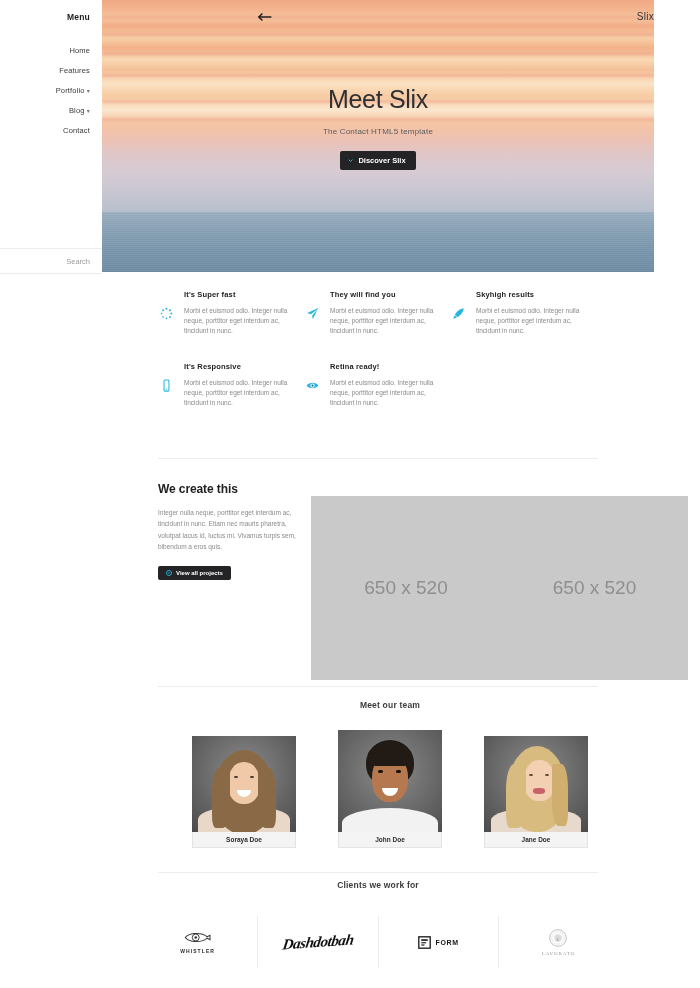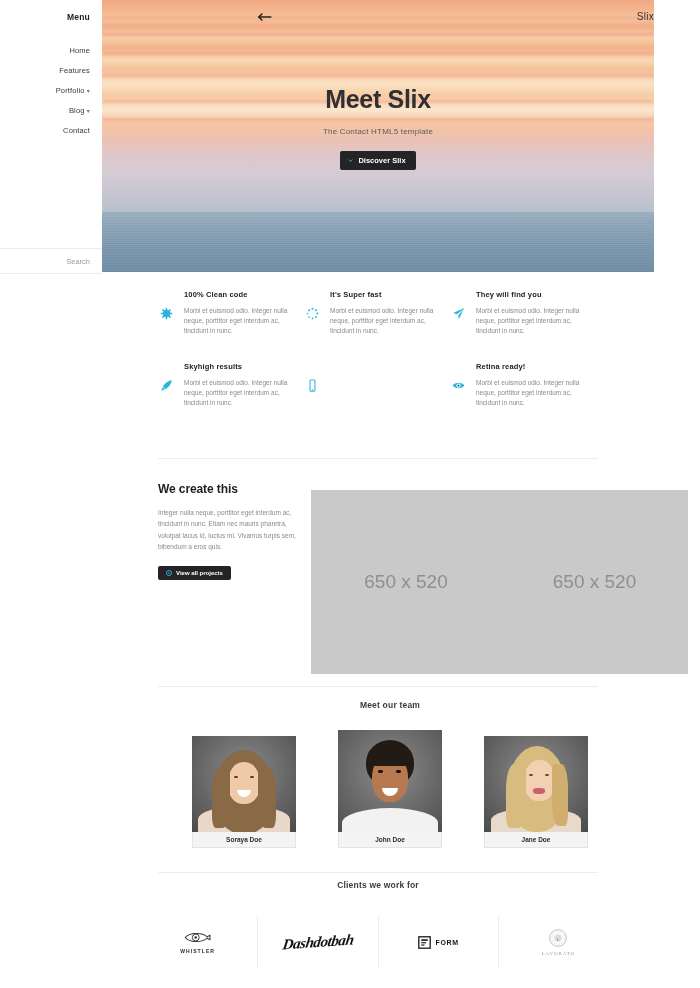--- a/index.html
+++ b/index.html
@@ -79,21 +79,21 @@
     font-size: 10px; color: #34353a; letter-spacing: .3px; z-index: 3;
   }
   .back-arrow {
     position: absolute; left: 155px; top: 11px; z-index: 3;
     width: 18px; height: 12px; cursor: pointer;
   }
   .hero-center {
     position: absolute; left: 0; right: 0; top: 85px; text-align: center; z-index: 3;
   }
   .hero-title {
-    font-size: 25px; color: #2f3034; letter-spacing: -.3px; font-weight: 700;
+    font-size: 25px; color: #2f3034; letter-spacing: -.3px; font-weight: 400;
   }
   .hero-sub {
     margin-top: 13px; font-size: 8px; color: #585c63; letter-spacing:.2px;
   }
   .hero-btn {
     display: inline-flex; align-items: center; gap: 5px;
     margin-top: 15px; padding: 5px 10px 5px 8px;
     background: #242427; color: #ffffff; font-size: 7.5px; font-weight: bold;
     border-radius: 2px; cursor: pointer; border: 0;
     font-family: "Liberation Sans", sans-serif;
@@ -126,21 +126,21 @@
   .create-h { font-size: 12px; color: #1f1f1f; font-weight: 700; letter-spacing: -.1px; }
   .create-p { margin-top: 11px; font-size: 6.5px; line-height: 1.75; color: #8a8a8a; }
   .create-btn {
     display: inline-flex; align-items: center; gap: 4px;
     margin-top: 13px; padding: 4px 8px;
     background: #242427; color: #fff; font-size: 6px; font-weight: bold;
     border-radius: 2px; border: 0; cursor: pointer;
     font-family: "Liberation Sans", sans-serif;
   }
   .ph-wrap {
-    position: absolute; left: 209px; top: 8px; width: 377px; height: 184px;
+    position: absolute; left: 209px; top: 14px; width: 377px; height: 184px;
     background: #c9c9c9; overflow: hidden; display: flex; align-items: center;
   }
   .ph {
     position: relative; height: 184px; display: flex;
     align-items: center; justify-content: center;
     font-size: 19px; color: #8f8f8f; font-weight: 400;
   }
   .ph-a { width: 190px; }
   .ph-b { width: 187px; }
 
@@ -249,32 +249,20 @@
           <path d="M1 2.5 L4 5.5 L7 2.5" stroke="#29b6dd" stroke-width="1.6" fill="none"></path>
         </svg>
         <span>Discover Slix</span>
       </button>
     </div>
   </section>
 
   <section class="features">
     <div class="feat-grid">
 
-      <div class="feat">
-        <svg class="feat-icon" viewBox="0 0 16 16">
-          <circle cx="8" cy="8" r="4.6" fill="#29b6dd"></circle>
-          <g stroke="#29b6dd" stroke-width="1.8">
-            <path d="M8 1 V15 M1 8 H15 M3 3 L13 13 M13 3 L3 13"></path>
-          </g>
-        </svg>
-        <div>
-          <div class="feat-h">100% Clean code</div>
-          <div class="feat-p">Morbi et euismod odio. Integer nulla neque, porttitor eget interdum ac, tincidunt in nunc.</div>
-        </div>
-      </div>
 
       <div class="feat">
         <svg class="feat-icon" viewBox="0 0 16 16">
           <g fill="#29b6dd">
             <circle cx="8" cy="2" r="1.3"></circle>
               <circle cx="12.2" cy="3.8" r="1.25"></circle>
             <circle cx="14" cy="8" r="1.2"></circle>
               <circle cx="12.2" cy="12.2" r="1.15"></circle>
             <circle cx="8" cy="14" r="1.1"></circle>
               <circle cx="3.8" cy="12.2" r="1.05"></circle>
@@ -307,20 +295,24 @@
           <div class="feat-h">Skyhigh results</div>
           <div class="feat-p">Morbi et euismod odio. Integer nulla neque, porttitor eget interdum ac, tincidunt in nunc.</div>
         </div>
       </div>
 
       <div class="feat">
         <svg class="feat-icon" viewBox="0 0 16 16">
           <rect x="5" y="1.2" width="6" height="13.6" rx="1.1" fill="none" stroke="#29b6dd" stroke-width="1.3"></rect>
           <circle cx="8" cy="12.8" r=".7" fill="#29b6dd"></circle>
         </svg>
+        <div>
+          <div class="feat-h">It's Responsive</div>
+          <div class="feat-p">Morbi et euismod odio. Integer nulla neque, porttitor eget interdum ac, tincidunt in nunc.</div>
+        </div>
       </div>
 
       <div class="feat">
         <svg class="feat-icon" viewBox="0 0 16 16">
           <path d="M.8 8 C3.5 3.5 12.5 3.5 15.2 8 C12.5 12.5 3.5 12.5 .8 8 Z" fill="#29b6dd"></path>
           <circle cx="8" cy="8" r="2.6" fill="#ffffff"></circle>
           <circle cx="8" cy="8" r="1.4" fill="#1c6b85"></circle>
         </svg>
         <div>
           <div class="feat-h">Retina ready!</div>

